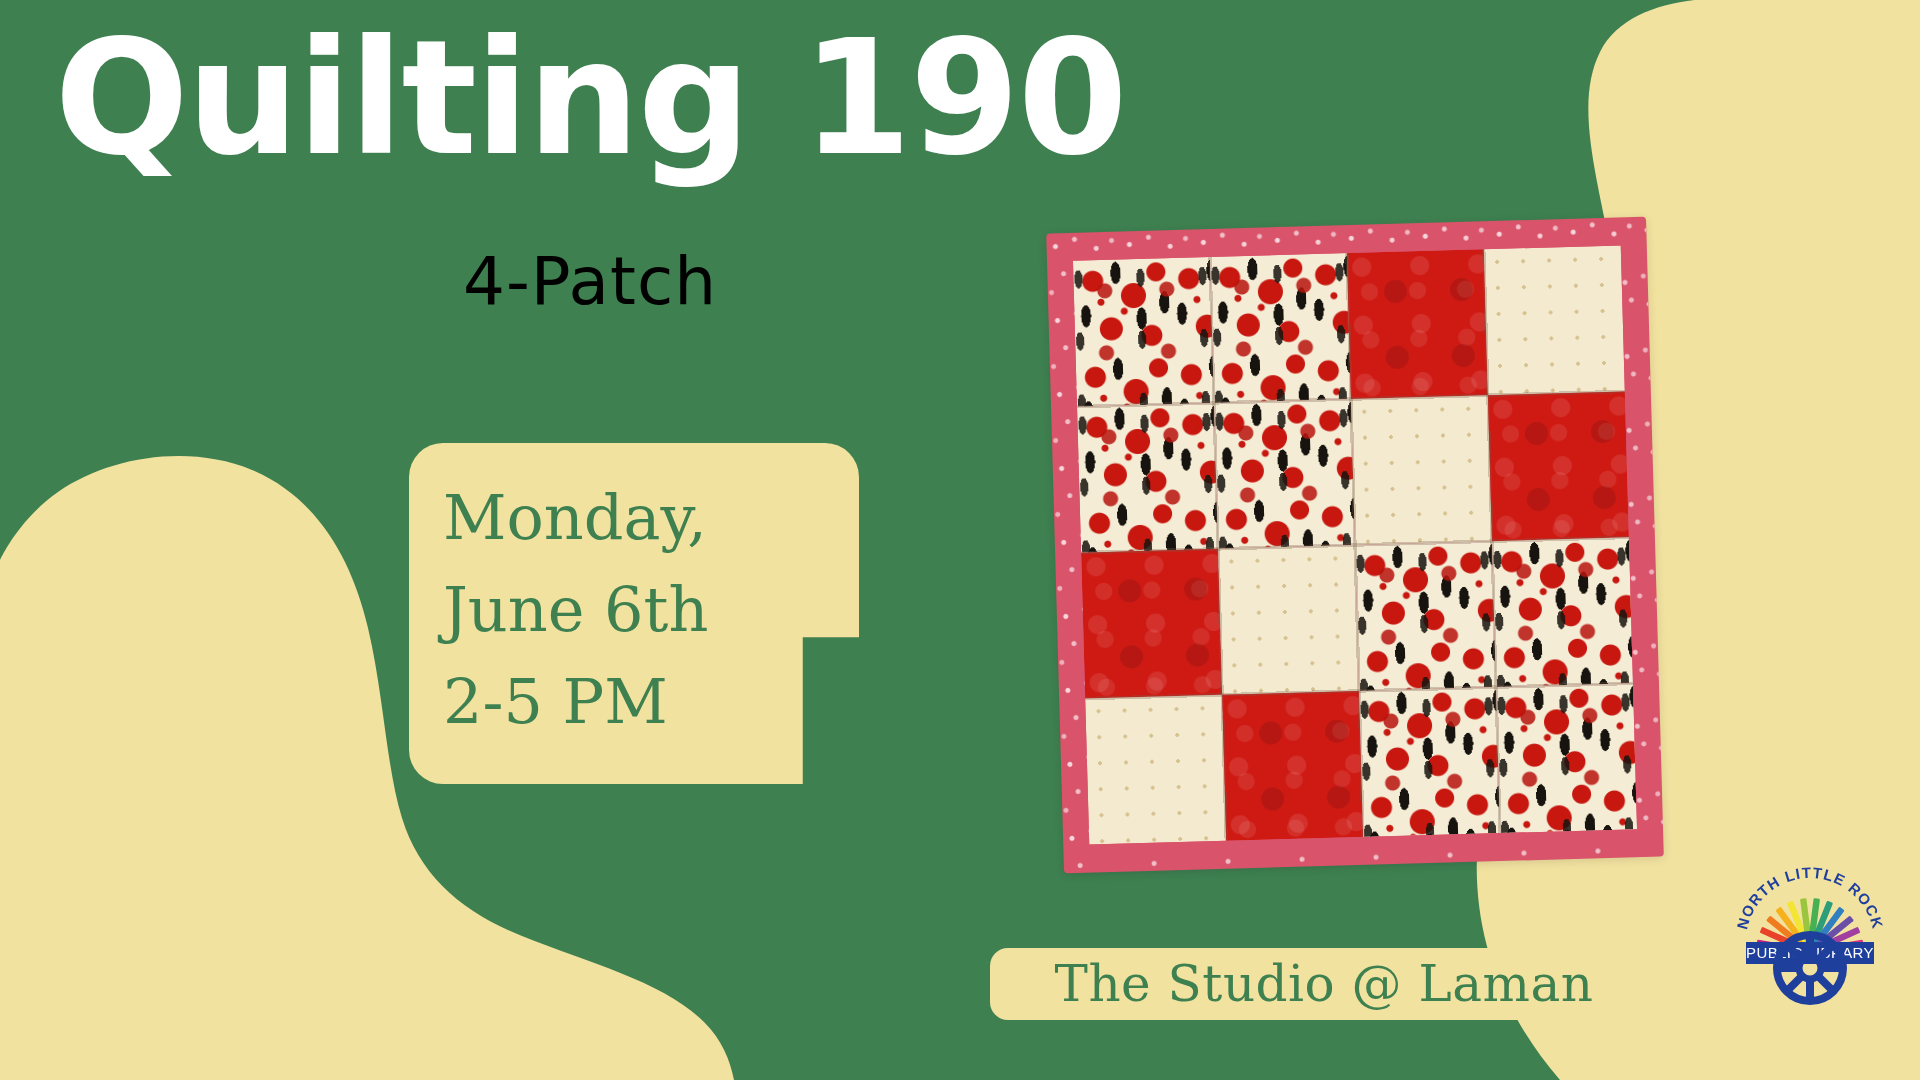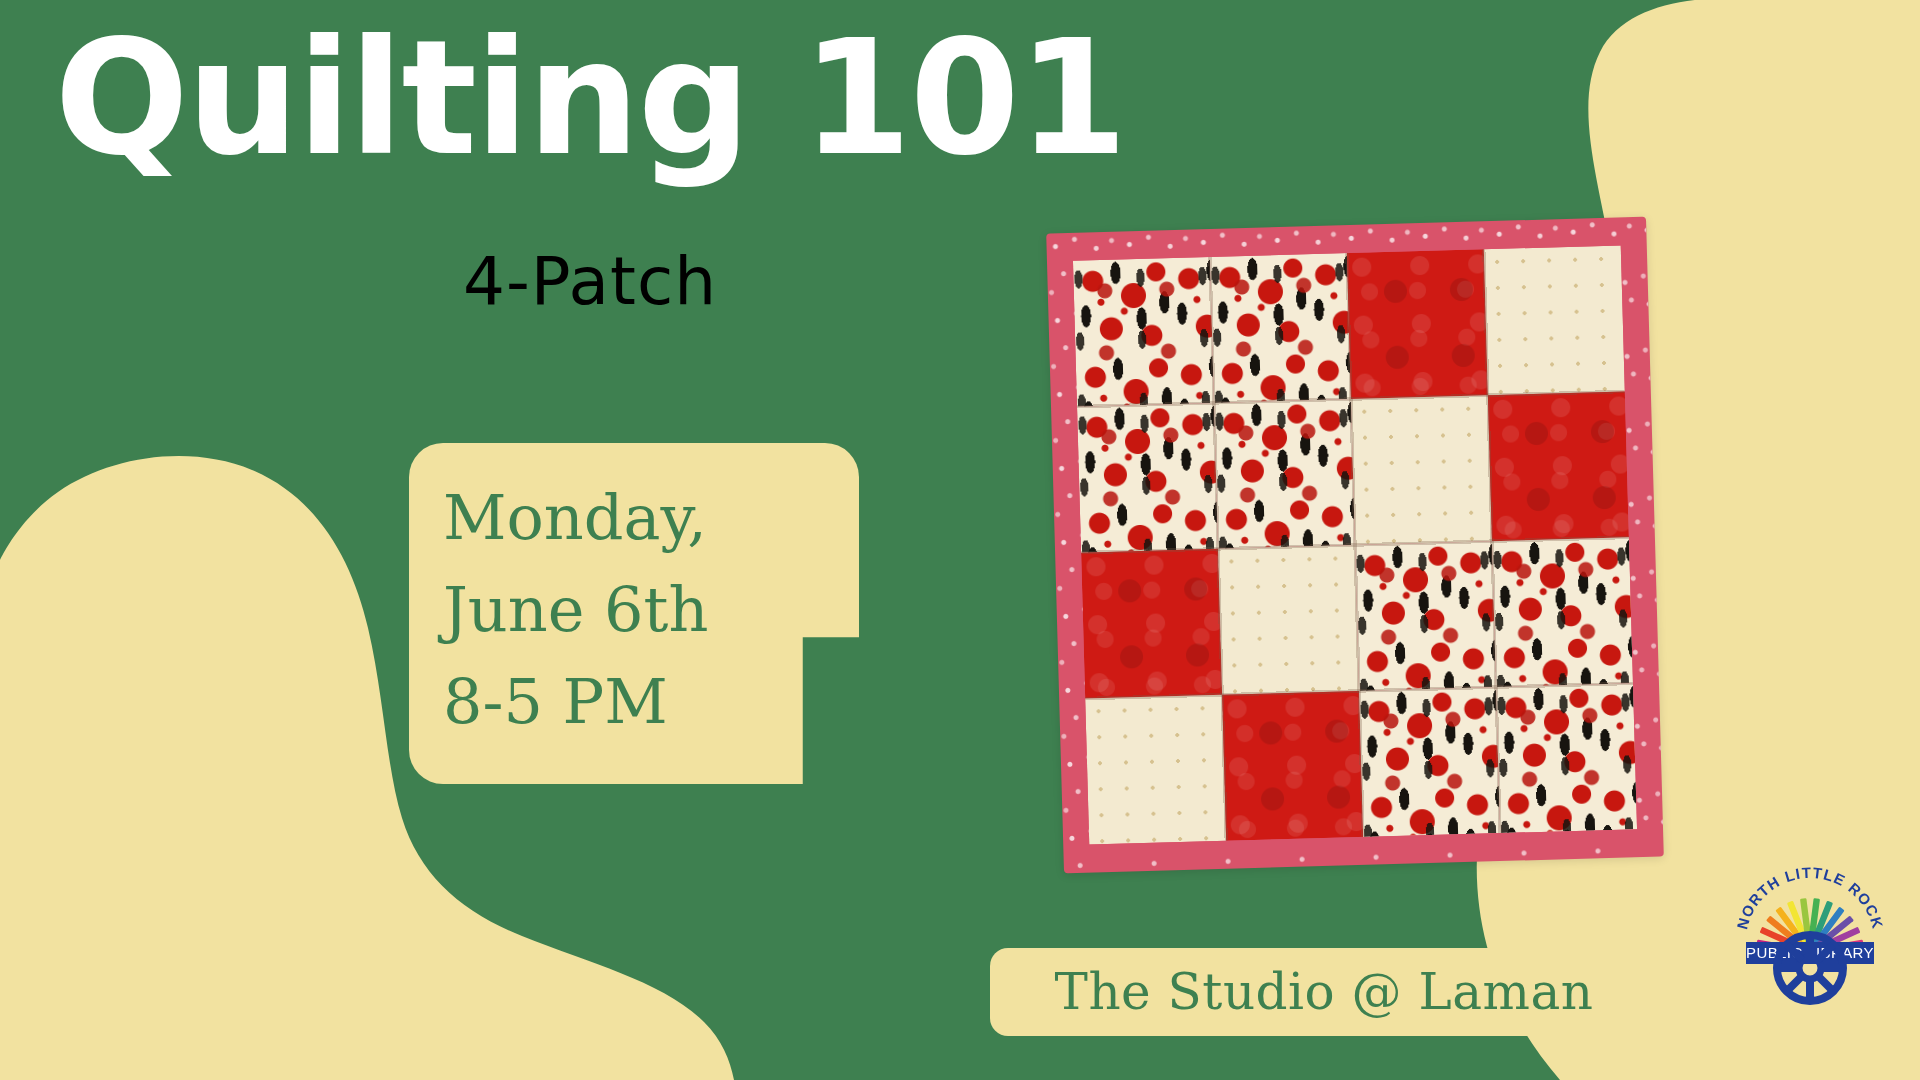--- a/index.html
+++ b/index.html
@@ -91,21 +91,21 @@
     white-space: nowrap;
   }
   .date-card-inner div { height: 92px; }
 
   
   .location-banner {
     position: absolute;
     left: 990px;
     top: 948px;
     width: 668px;
-    height: 88px;
+    height: 72px;
     background: #f2e2a0;
     border-radius: 18px;
   }
   .location-text {
     position: absolute;
     inset: 0;
     display: flex;
     align-items: center;
     justify-content: center;
     color: #3e8050;
@@ -245,28 +245,28 @@
     <path fill="#f2e2a0" d="M0,1080 L0,560
              C0,560 18,520 58,492
              C110,456 190,444 252,470
              C318,498 352,560 368,628
              C384,696 386,766 402,818
              C420,876 462,912 522,936
              C592,964 664,982 704,1022
              C722,1040 730,1060 734,1080 Z"></path>
   </svg>
 
-  <div class="title">Quilting 101</div>
+  <div class="title">Quilting 190</div>
   <div class="subtitle">4-Patch</div>
 
   <div class="date-card">
     <div class="date-card-inner">
       <div>Monday,</div>
       <div>June 6th</div>
-      <div>8-5 PM</div>
+      <div>2-5 PM</div>
     </div>
   </div>
 
   <div class="quilt-wrap">
     <div class="quilt-binding"></div>
     <div class="quilt-face">
       <div class="patch p-floral"></div>
       <div class="patch p-floral"></div>
       <div class="patch p-red"></div>
       <div class="patch p-cream"></div>

